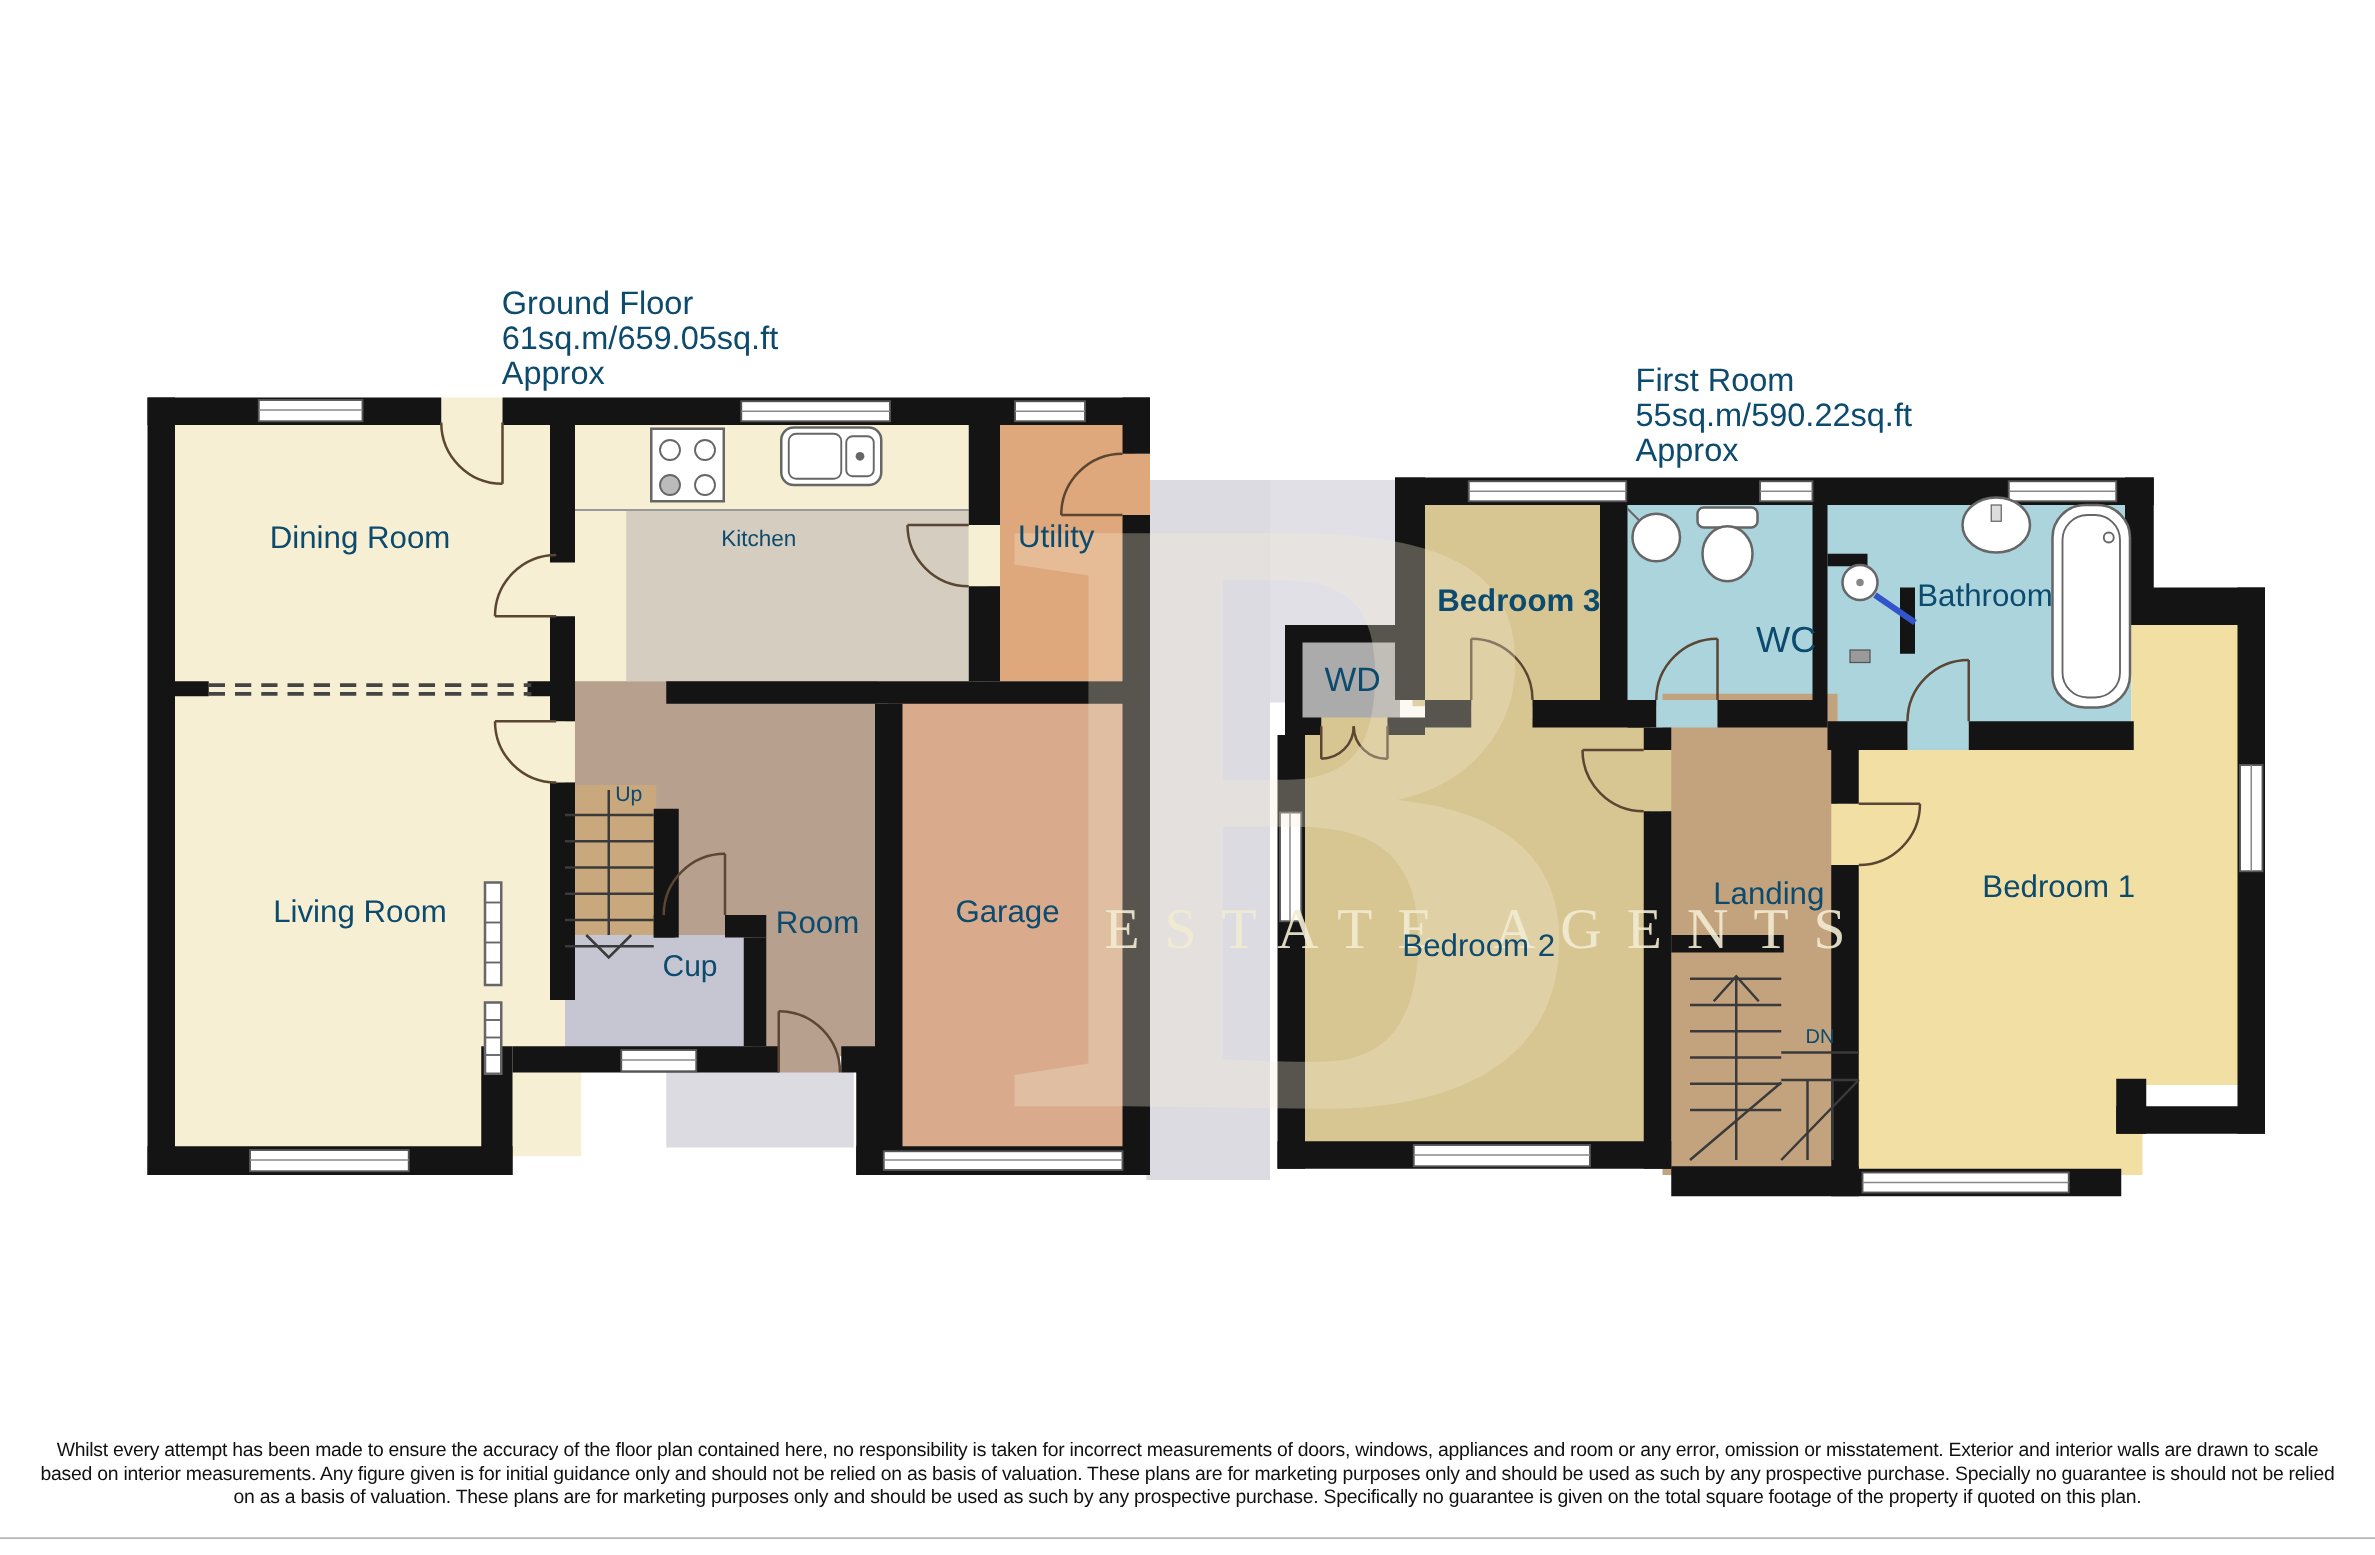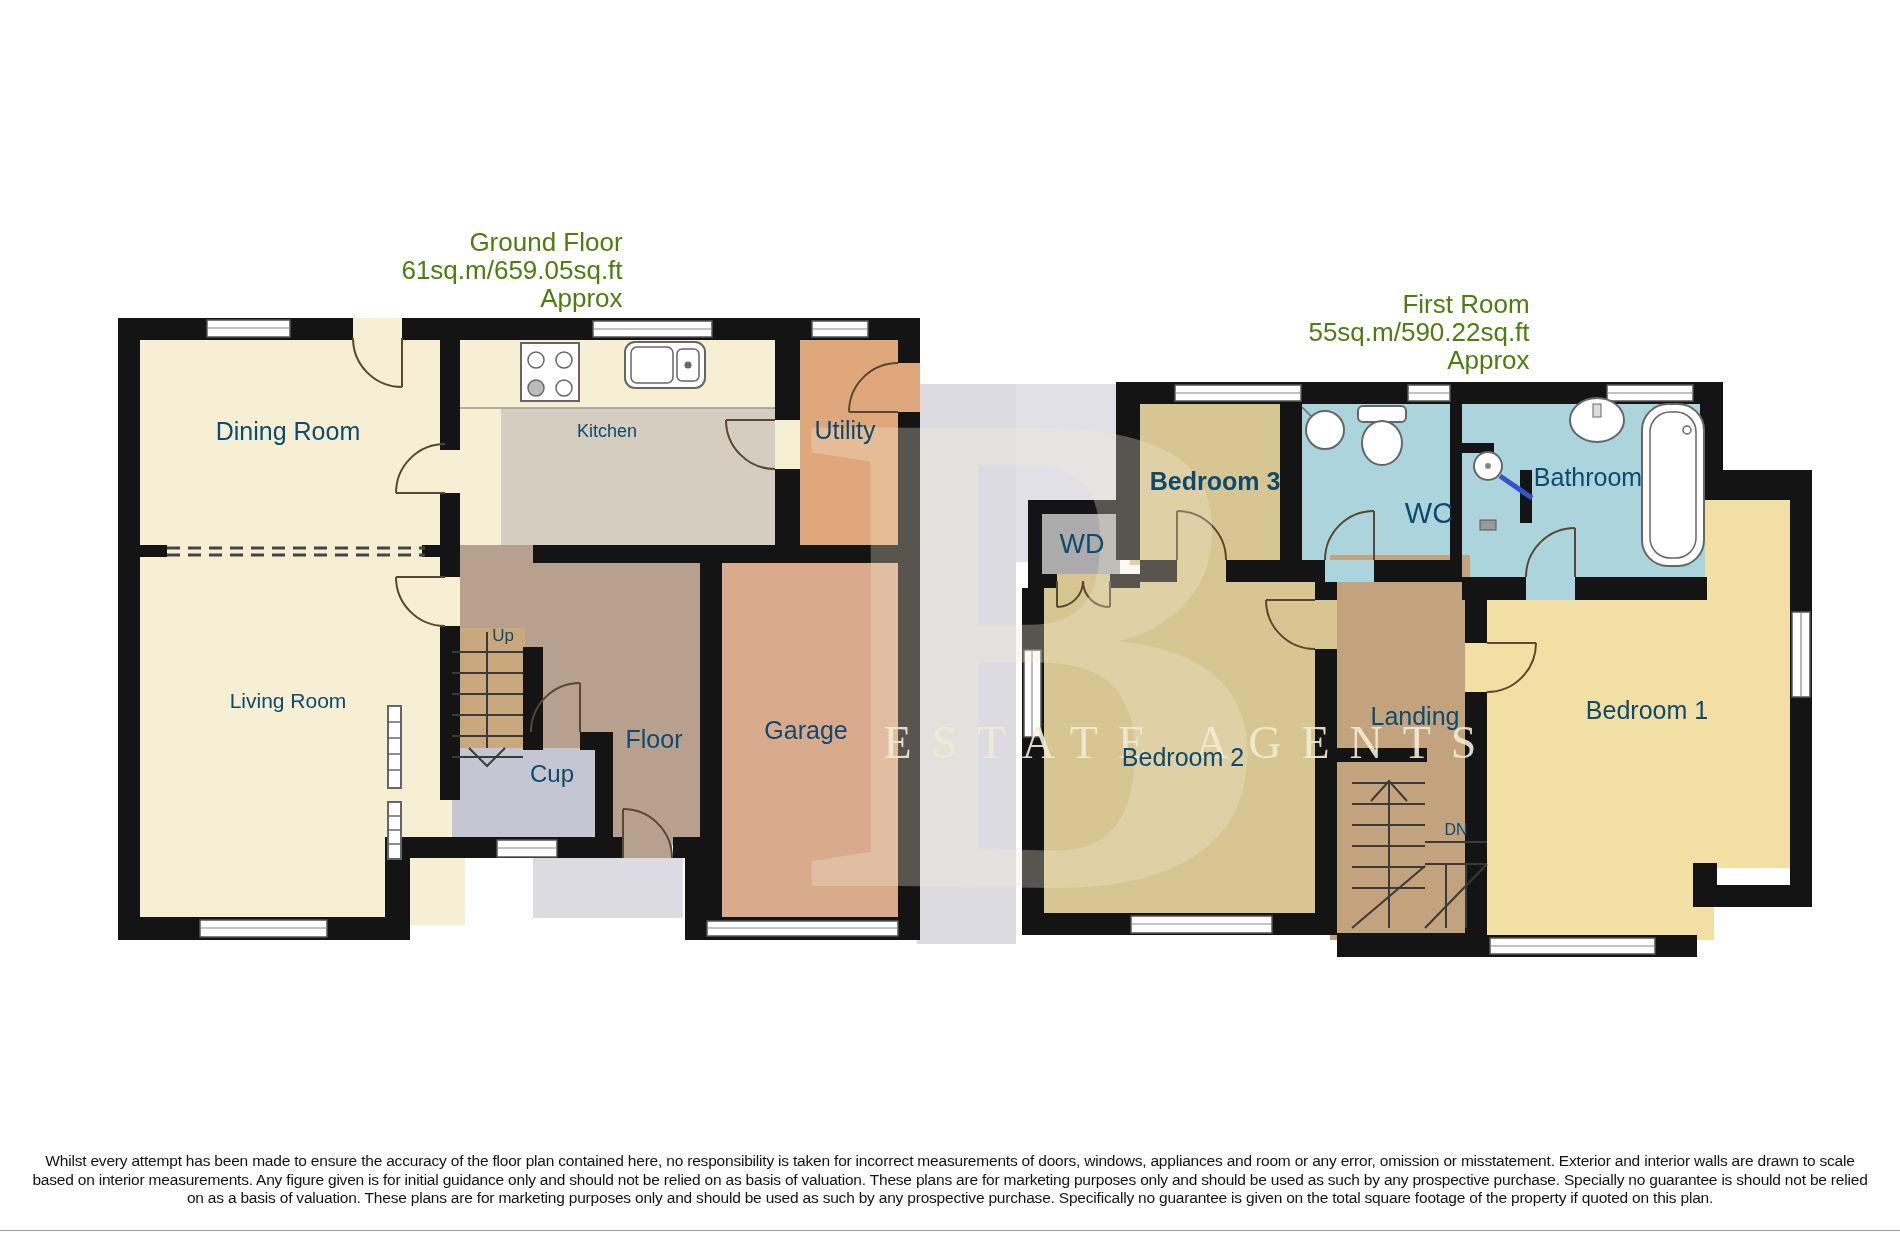--- a/index.html
+++ b/index.html
@@ -14,21 +14,21 @@
   svg{position:absolute;left:0;top:0;}
   .wall{fill:var(--wall);}
   .win{fill:#ffffff;stroke:#555;stroke-width:1.5;}
   .winline{stroke:#888;stroke-width:1.2;}
   .arc{stroke:var(--door_arc);stroke-width:2;fill:none;}
   .leaf{stroke:var(--door_arc);stroke-width:2;}
   .tread{stroke:#3a3a3a;stroke-width:2;fill:none;}
   .fixture{fill:#ffffff;stroke:#666;stroke-width:2;}
   .fixline{stroke:#666;stroke-width:1.5;fill:none;}
   .lbl{position:absolute;transform:translate(-50%,-50%);white-space:nowrap;color:#0c4a6e;}
-  .title{position:absolute;transform:translateX(-50%);text-align:right;font-size:26px;line-height:28px;color:#4d7c0f;}
+  .title{position:absolute;transform:translateX(-50%);text-align:left;font-size:26px;line-height:28px;color:#0c4a6e;}
   .wm-brand{position:absolute;transform:translateX(-50%);font-family:"Liberation Serif",serif;
             font-weight:bold;font-size:130px;letter-spacing:6px;color:var(--watermark);opacity:.93;z-index:6;pointer-events:none;}
   .wm-tag{position:absolute;transform:translateX(-50%);font-family:"Liberation Serif",serif;
           font-size:46px;letter-spacing:20px;color:var(--watermark);opacity:.9;z-index:6;pointer-events:none;}
   .wm-mono{position:absolute;font-family:"Liberation Serif",serif;font-weight:bold;font-size:700px;line-height:1;
            color:var(--watermark);opacity:.30;z-index:5;pointer-events:none;}
   .labels{position:absolute;left:0;top:0;width:100%;height:100%;z-index:7;}
   #footer{position:absolute;left:0;top:1152px;width:100%;text-align:center;font-size:15.5px;
           line-height:18.5px;letter-spacing:-0.2px;color:#111;z-index:8;}
   #footer-rule{position:absolute;left:0;top:1230px;width:100%;height:0;border-top:1.5px solid #9a9a9a;z-index:8;}
@@ -315,22 +315,22 @@
   <div class="title" style="left:1419px;top:290px;">
     <div>First Room</div>
     <div>55sq.m/590.22sq.ft</div>
     <div>Approx</div>
   </div>
 
   <div class="labels">
     <div class="lbl" style="left:288px;top:431px;font-size:25px;">Dining Room</div>
     <div class="lbl" style="left:607px;top:431px;font-size:18px;">Kitchen</div>
     <div class="lbl" style="left:845px;top:430px;font-size:25px;">Utility</div>
-    <div class="lbl" style="left:288px;top:701px;font-size:21px;">Living Room</div>
-    <div class="lbl" style="left:654px;top:739px;font-size:25px;">Floor</div>
+    <div class="lbl" style="left:288px;top:730px;font-size:25px;">Living Room</div>
+    <div class="lbl" style="left:654px;top:739px;font-size:25px;">Room</div>
     <div class="lbl" style="left:552px;top:774px;font-size:24px;">Cup</div>
     <div class="lbl" style="left:806px;top:730px;font-size:25px;">Garage</div>
     <div class="lbl" style="left:503px;top:636px;font-size:17px;text-align:center;">Up</div>
 
     <div class="lbl" style="left:1215px;top:481px;font-size:25px;font-weight:bold;">Bedroom 3</div>
     <div class="lbl" style="left:1429px;top:485px;font-size:29px;margin-top:28px;">WC</div>
     <div class="lbl" style="left:1588px;top:477px;font-size:25px;">Bathroom</div>
     <div class="lbl" style="left:1082px;top:544px;font-size:27px;">WD</div>
     <div class="lbl" style="left:1183px;top:757px;font-size:25px;">Bedroom 2</div>
     <div class="lbl" style="left:1415px;top:716px;font-size:25px;">Landing</div>

